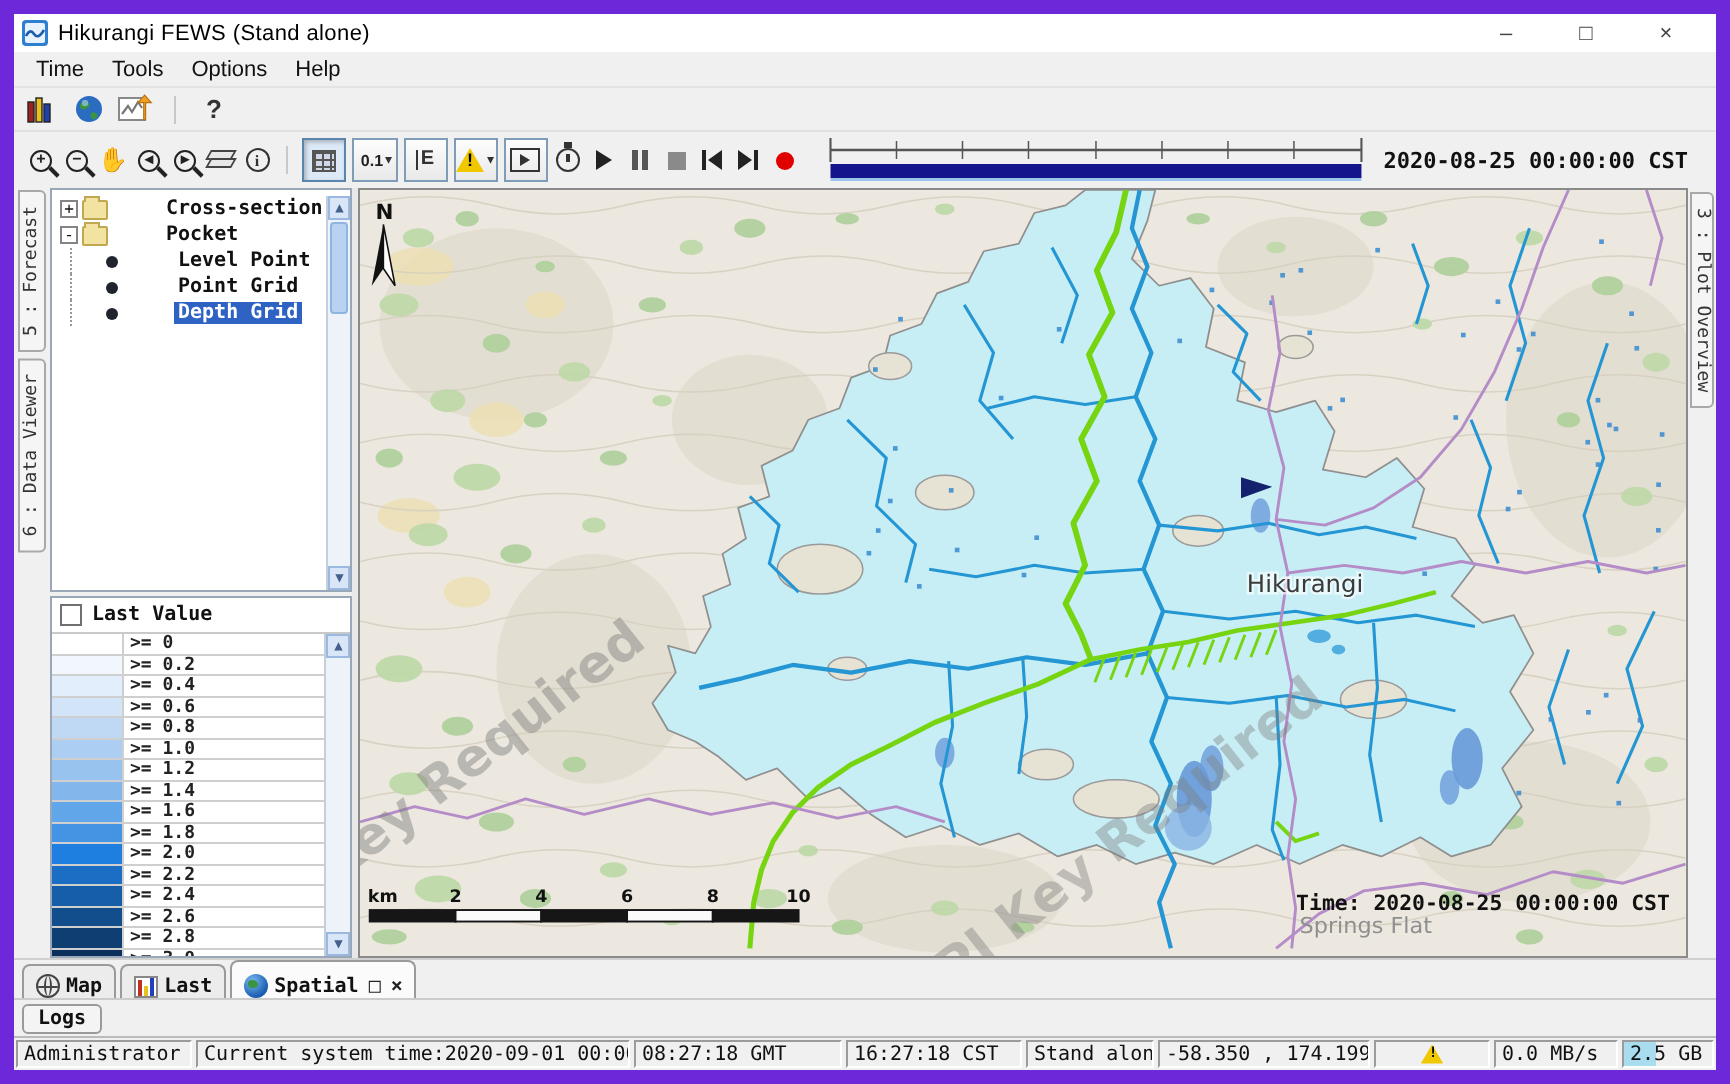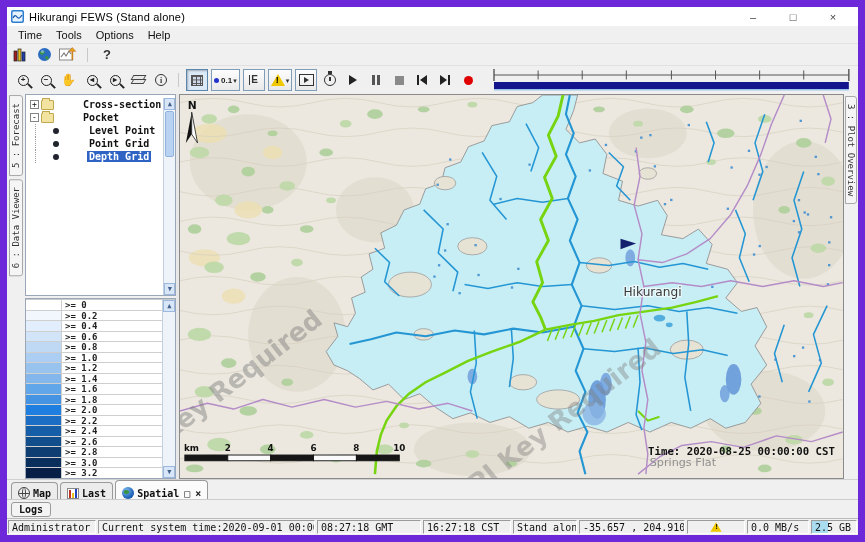--- a/index.html
+++ b/index.html
@@ -274,20 +274,21 @@
           <line x1="91" y1="2.5" x2="91" y2="11.5" stroke="#555"></line>
         <line x1="135" y1="2.5" x2="135" y2="11.5" stroke="#555"></line>
           <line x1="180" y1="2.5" x2="180" y2="11.5" stroke="#555"></line>
         <line x1="224" y1="2.5" x2="224" y2="11.5" stroke="#555"></line>
           <line x1="268" y1="2.5" x2="268" y2="11.5" stroke="#555"></line>
         <line x1="312" y1="2.5" x2="312" y2="11.5" stroke="#555"></line>
         <rect x="3" y="14" width="354" height="7" fill="#14148c"></rect>
         <rect x="3" y="21" width="354" height="1.5" fill="#9cc4ec"></rect>
       </svg>
     </span>
+    <span class="t2-date">2020-08-25 00:00:00 CST</span>
   </div>
 
   <div class="content">
 
     <div class="left-strip">
       <span class="v-tab-left">5 : Forecast</span>
       <span class="v-tab-left">6 : Data Viewer</span>
     </div>
 
     <div class="left-panel">
@@ -321,20 +322,24 @@
         </div>
         <div class="tree-scroll">
           <div class="scroll-btn">▲</div>
           <div class="scroll-thumb"></div>
           <div class="scroll-fill"></div>
           <div class="scroll-btn">▼</div>
         </div>
       </div>
 
       <div class="legend-box">
+        <div class="legend-header">
+          <span class="checkbox"></span>
+          <span>Last Value</span>
+        </div>
         <div class="legend-body">
           <div class="legend-list">
 
               <div class="legend-row">
                 <span class="swatch" style="background: rgb(255, 255, 255);"></span>
                 <span class="legend-label">&gt;= 0</span>
               </div>
 
               <div class="legend-row">
                 <span class="swatch" style="background: rgb(242, 247, 253);"></span>
@@ -690,20 +695,20 @@
   <div class="logs-row">
     <span class="logs-btn">Logs</span>
   </div>
 
   <div class="statusbar">
     <span class="scell c1">Administrator</span>
     <span class="scell c2">Current system time:2020-09-01 00:00 CST</span>
     <span class="scell c3">08:27:18 GMT</span>
     <span class="scell c4">16:27:18 CST</span>
     <span class="scell c5">Stand alone</span>
-    <span class="scell c6">-35.657 , 204.910</span>
+    <span class="scell c6">-58.350 , 174.199</span>
     <span class="scell c7">
         <span class="warn-tri small"></span>
       </span>
     <span class="scell c8">0.0 MB/s</span>
     <span class="scell c9">2.5 GB</span>
   </div>
 </div>
 
 </body></html>

